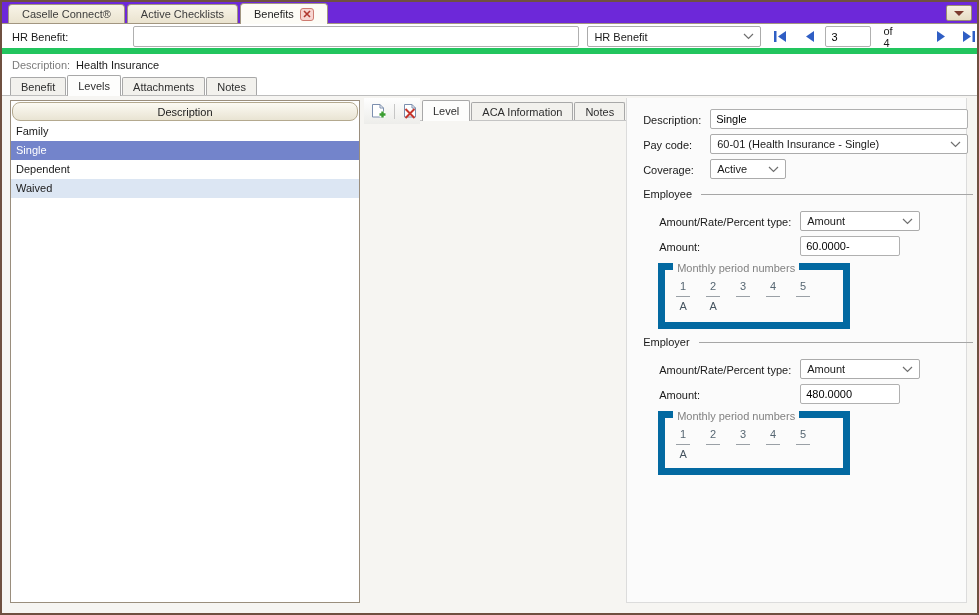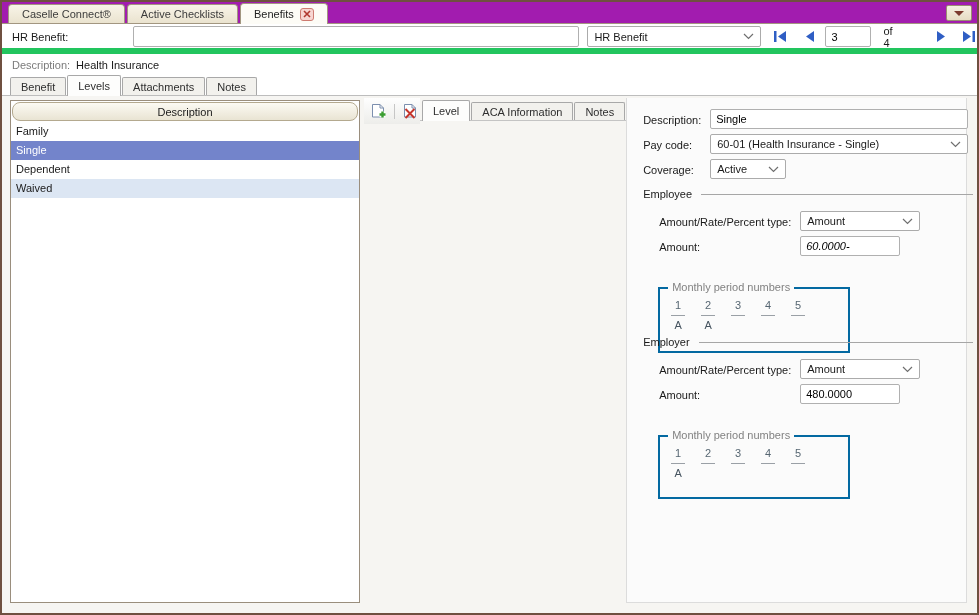--- a/index.html
+++ b/index.html
@@ -4,21 +4,21 @@
 <style>
   * { box-sizing: border-box; }
   html,body { margin:0; padding:0; background:#e8e8e8; }
   body { width:979px; height:615px; font-family:"Liberation Sans", sans-serif; font-size:11px; color:#1a1a1a; }
 
   .window { position:relative; width:979px; height:615px; background:#ffffff;
             border:2px solid #6f5040; overflow:hidden; }
 
   
   .tabstrip { position:absolute; left:0; top:0; right:0; height:22px;
-              background:#a21caf; border-bottom:1px solid #a29680;
+              background:#6d28d9; border-bottom:1px solid #a29680;
               display:flex; align-items:flex-end; padding-left:6px; }
   .doc-tab { display:flex; align-items:center; gap:6px; height:19px; padding:0 13px;
              background:linear-gradient(#f8f4e8,#eae3cf);
              border:1px solid #a29680; border-bottom:none;
              border-radius:4px 4px 0 0; margin-right:2px; color:#3c3c3c; cursor:default; }
   .doc-tab.active { height:21px; background:#fdfcf6; margin-bottom:-1px; color:#222; }
   .tab-close { display:inline-flex; align-items:center; justify-content:center;
                width:14px; height:13px; background:#f7d6d1; border:1px solid #cd7b71;
                border-radius:3px; }
   .tablist-btn { position:absolute; right:5px; top:3px; width:26px; height:16px;
@@ -77,21 +77,21 @@
   .detail-tabs { height:21px; display:flex; align-items:flex-end; padding-left:2px;
                  border-bottom:1px solid #c4c4c4; margin-top:2px; }
   .detail-content { flex:1; position:relative; background:#fbfbfb;
                     border:1px solid #dcdcdc; border-top:none; }
 
   .f-label { position:absolute; height:20px; line-height:20px; }
   .f-input { position:absolute; }
   .group-head { position:absolute; display:flex; align-items:center; width:330px; }
   .group-head .rule { flex:1; border-top:1px solid #a6a6a6; margin-left:9px; height:0; }
 
-  .fieldset { position:absolute; border:2px solid #0369a1; background:#fbfbfb;margin-top:24px; }
+  .fieldset { position:absolute; border:7px solid #0369a1; background:#fbfbfb; }
   .fieldset .legend { position:absolute; top:-8px; left:8px; background:#fbfbfb;
                       padding:0 4px; color:#828282; }
   .period-cols { display:flex; padding:10px 0 0 10px; }
   .pcol { width:16px; margin-right:14px; text-align:center; }
   .pnum { color:#566672; height:13px; }
   .pline { width:14px; border-top:1px solid #9aa0a6; margin:3px auto 3px; }
   .pval { color:#45535f; height:13px; }
 </style>
 </head>
 <body>
@@ -232,21 +232,21 @@
 
         <span class="f-label" style="left:32px; top:114px">Amount/Rate/Percent type:</span>
         <div class="combo f-input" style="left:173px; top:113px; width:120px; height:20px">
           <span>Amount</span>
           <svg width="11" height="7" viewBox="0 0 11 7">
               <polyline points="1,1 5.5,5.5 10,1" stroke="#6f6f6f" stroke-width="1.2" fill="none"></polyline>
             </svg>
         </div>
 
         <span class="f-label" style="left:32px; top:139px">Amount:</span>
-        <input class="txt f-input" style="left: 173px; top: 138px; width: 100px; height: 20px; font-style: italic;" value="60.0000-">
+        <input class="txt f-input" style="left: 173px; top: 138px; width: 100px; height: 20px;" value="60.0000-">
 
         <div class="fieldset" style="left:31px; top:165px; width:192px; height:66px">
           <span class="legend">Monthly period numbers</span>
           <div class="period-cols">
             <div class="pcol">
               <div class="pnum">1</div>
                 <div class="pline"></div>
               <div class="pval">A</div>
             </div>
             <div class="pcol">

